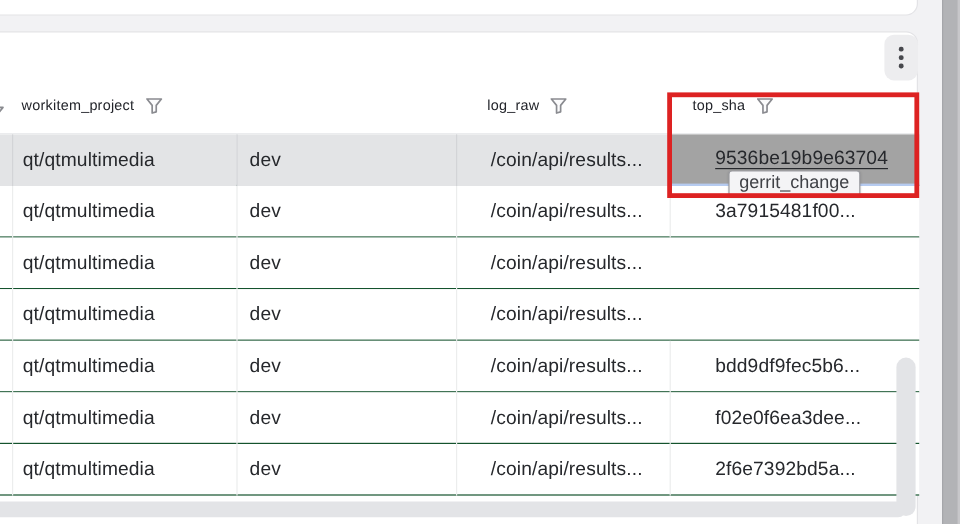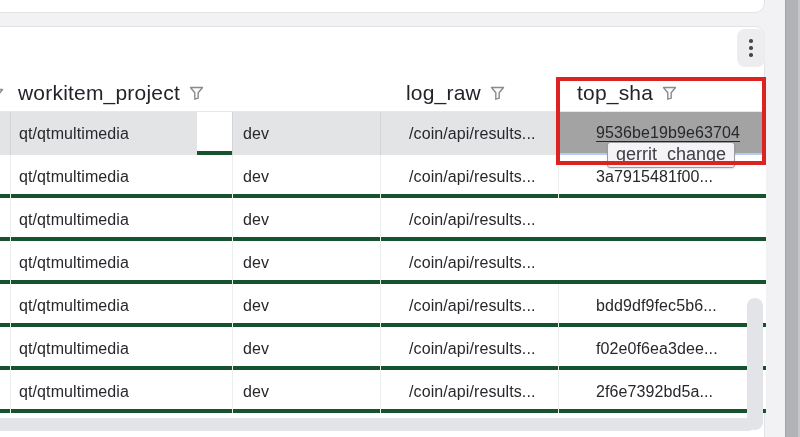--- a/index.html
+++ b/index.html
@@ -24,49 +24,49 @@
     position:absolute; left:737px; top:29px; width:28px; height:38px;
     background:#ededef; border-radius:8px; z-index:3;
     display:flex; flex-direction:column; align-items:center; justify-content:center; gap:3.5px;
     cursor:pointer;
   }
   .kebab-btn .dot { width:3.5px; height:3.5px; border-radius:50%; background:#47484d; }
   
   .header-row { position:absolute; left:0; top:70px; width:766px; height:42px;
     border-bottom:1px solid #e7e8ea; z-index:2; }
   .hcell { position:absolute; top:11px; display:flex; align-items:center; gap:9px;
-    font-size:21px; font-weight:500; color:#22242a; letter-spacing:.2px; white-space:nowrap; cursor:default; }
+    font-size:12px; font-weight:500; color:#22242a; letter-spacing:.2px; white-space:nowrap; cursor:default; }
   .funnel { flex:0 0 auto; cursor:pointer; }
   .funnel-partial { position:absolute; left:-11px; top:88px; z-index:2; }
   
   .row { position:absolute; left:0; width:766px; height:43px;
-    border-bottom:4px solid #14532d; background:#ffffff; z-index:2; }
+    border-bottom:1px solid #14532d; background:#ffffff; z-index:2; }
   .cell { position:absolute; top:0; height:43px; display:flex; align-items:center;
     border-left:1px solid #eceded; overflow:hidden; white-space:nowrap; }
   .c-idx    { left:0;   width:10px; border-left:none; }
   .c-proj   { left:10px;  width:187px; padding-left:8px; }
-  .c-branch { left:197px; width:183px; padding-left:10px;margin-left:35px; }
+  .c-branch { left:197px; width:183px; padding-left:10px; }
   .c-log    { left:380px; width:178px; padding-left:10px; }
   .c-sha    { left:558px; width:208px; padding-left:19px; }
   .cell, .cell span { font-size:16px; color:#26282c; letter-spacing:.1px; }
   .row.first .c-idx, .row.first .c-proj, .row.first .c-branch, .row.first .c-log { background:#e3e4e6; }
   .row.first .cell { border-left-color:#d3d4d7; }
   .row.first .c-sha { background:#a3a3a3; border-bottom:2px solid #b6cbf0; }
   .link { color:#1d55cf; letter-spacing:.5px; text-decoration:none; cursor:pointer;margin-left:18px; }
   .link.hovered { text-decoration:underline; text-underline-offset:3px; }
   
   .vscroll-thumb { position:absolute; left:747px; top:298px; width:16px; height:132px;
     background:#e3e4e7; border-radius:8px; z-index:4; cursor:pointer; }
   .hscroll-thumb { position:absolute; left:-12px; top:418px; width:767px; height:13px;
     background:#e3e4e7; border-radius:7px; z-index:4; cursor:pointer; }
   
   .tooltip {
     position:absolute; left:607px; top:142px; z-index:5;
     background:#f4f4f6; border:1px solid #9b9ca1; border-radius:3px;
-    padding:1px 8px 2px 8px; font-size:18px; color:#3f4146;
+    padding:1px 8px 2px 8px; font-size:15px; color:#3f4146;
     box-shadow:0 1px 2px rgba(0,0,0,.12); white-space:nowrap;
   }
   
   .annotation-box {
     position:absolute; left:556px; top:77px; width:210px; height:88px;
     border:4px solid #dd2222; z-index:6; pointer-events:none;
   }
   
   .right-rail { position:absolute; left:785px; top:0; width:15px; height:437px;
     background:#b2b3b6; border-left:1px solid #a5a6aa; border-right:2px solid #c7c7ca; z-index:7; }

